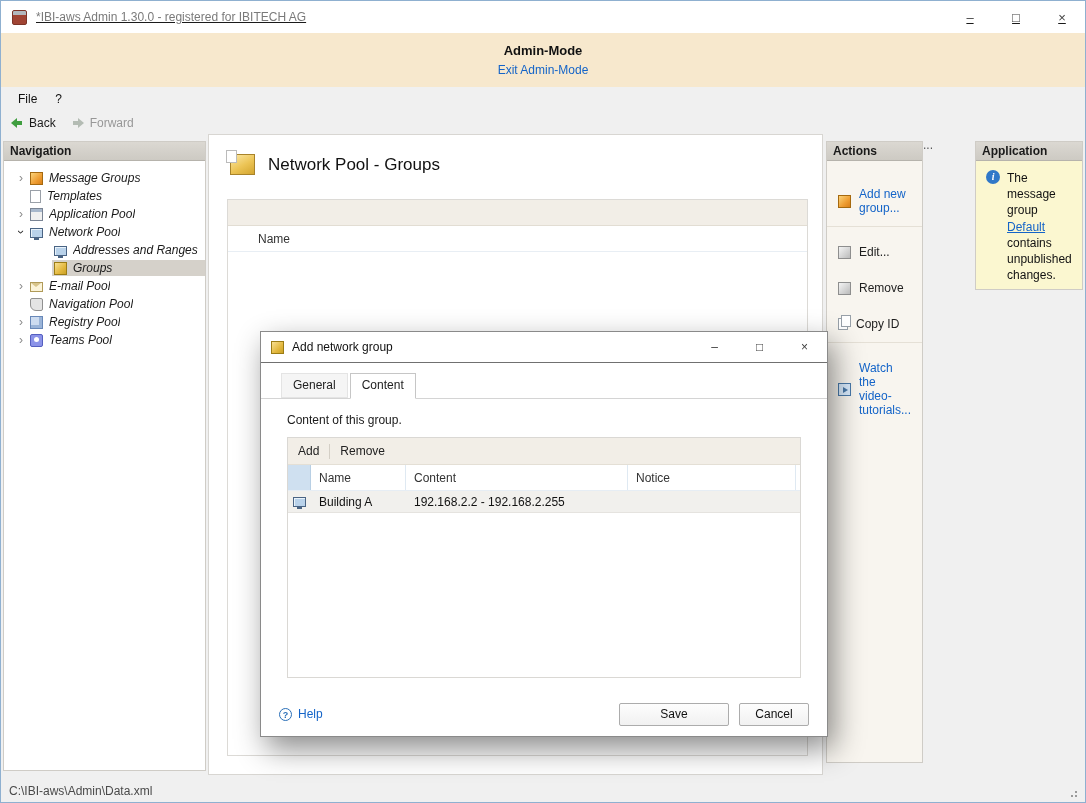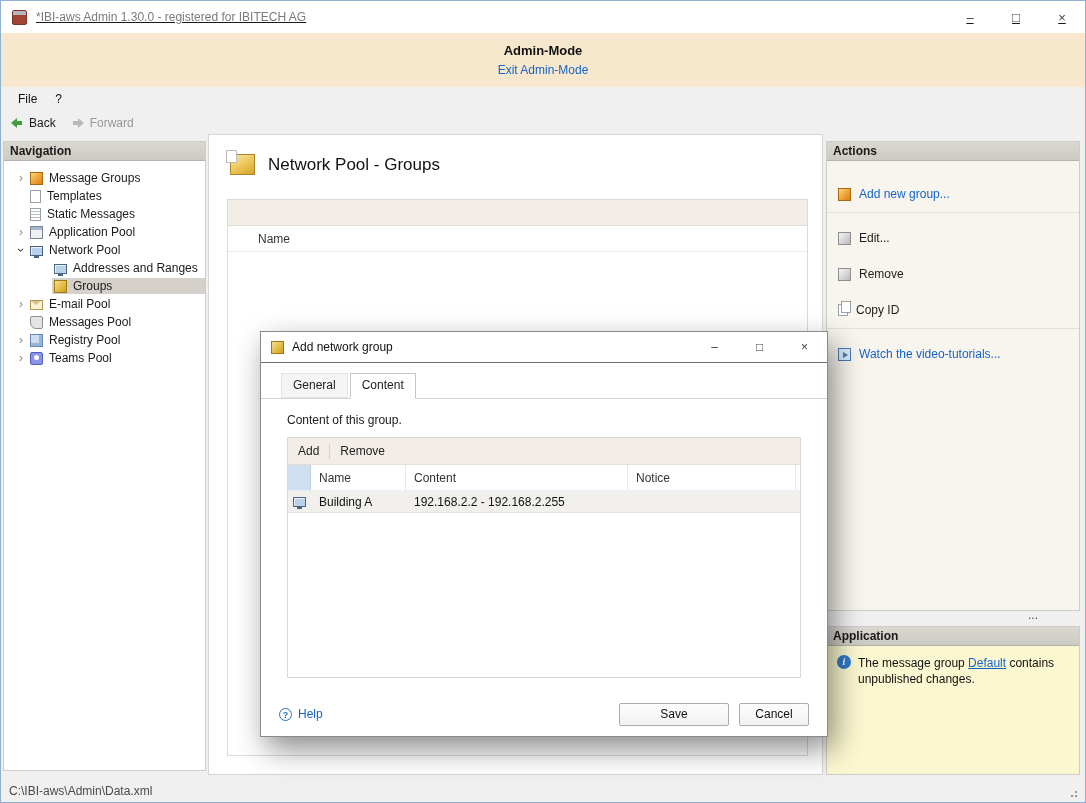--- a/index.html
+++ b/index.html
@@ -40,21 +40,21 @@
   
   .nav-panel{position:absolute;left:2px;top:7px;width:203px;bottom:8px;background:#fff;border:1px solid #cfccc6;display:flex;flex-direction:column;}
   .tree{padding-top:8px;flex:1;overflow:hidden;}
   .tree-item{display:flex;align-items:center;height:18px;font-size:12px;padding-left:10px;}
   .tree-item.child{padding-left:34px;}
   .chev{width:14px;text-align:center;font-size:12px;line-height:10px;color:#8a8a8a;flex:0 0 auto;}
   .chev[data-chev="right"]::before{content:"›";}
   .chev[data-chev="down"]::before{content:"›";display:inline-block;transform:rotate(90deg);color:#2a2a2a;}
   .row-main{display:flex;align-items:center;gap:6px;padding:1px 5px 1px 2px;flex:1;min-width:0;}
   .tree-item.sel .row-main{background:#d5d1ca;}
-  .tree-label{white-space:nowrap;overflow:hidden;}
+  .tree-label{white-space:nowrap;overflow:hidden;font-style:italic;}
 
   
   .ticon{width:13px;height:13px;display:inline-block;position:relative;flex:0 0 auto;}
   [data-icon="cube-orange"]{background:linear-gradient(135deg,#fbd37a,#ee9d32 60%,#d97f18);border:1px solid #a5690f;}
   [data-icon="cube-gold"]{background:linear-gradient(135deg,#f8e092,#e3b83e 60%,#caa126);border:1px solid #9c7c14;}
   [data-icon="cube-gray"]{background:linear-gradient(135deg,#f4f4f4,#d2d2d2 60%,#bababa);border:1px solid #8e8e8e;}
   [data-icon="doc"]{background:#fff;border:1px solid #9aa0a8;width:11px;}
   [data-icon="doc-lines"]{background:repeating-linear-gradient(#fff 0 2px,#b9c2cc 2px 3px);border:1px solid #9aa0a8;width:11px;}
   [data-icon="window"]{background:#f0f0f0;border:1px solid #7a8494;box-shadow:inset 0 3px 0 #a8b8cc;}
   [data-icon="monitor"]{background:#b9d2ea;border:1px solid #4a6484;box-shadow:inset 1px 1px 0 #e8f2fa;height:10px;margin-top:1px;}
@@ -81,21 +81,21 @@
   .content-title{display:flex;align-items:center;gap:13px;padding:19px 0 0 21px;}
   .big-icon{width:25px;height:21px;flex:0 0 auto;position:relative;
     background:linear-gradient(150deg,#fce9a8,#ecc455 55%,#d3a52f);border:1px solid #a8832a;}
   .big-icon::before{content:"";position:absolute;left:-5px;top:-5px;width:9px;height:11px;background:#fff;border:1px solid #bbb;}
   .page-title{font-size:17px;color:#111;}
   .inner-list{position:absolute;left:18px;right:14px;top:64px;bottom:18px;border:1px solid #dcdad6;background:#fff;}
   .inner-toolbar{height:26px;background:#f2eee7;border-bottom:1px solid #e2ddd3;}
   .inner-header{height:26px;display:flex;align-items:center;border-bottom:1px solid #e8eef4;padding-left:30px;font-size:12px;color:#333;}
 
   
-  .right-col{position:absolute;right:5px;width:254px;top:7px;bottom:4px;display:flex;flex-direction:column;}
+  .right-col{position:absolute;right:5px;width:254px;top:7px;bottom:16px;display:flex;flex-direction:row;}
   .actions-panel{flex:1;background:#f8f5ef;border:1px solid #cfccc6;display:flex;flex-direction:column;min-height:0;}
   .actions-list{padding-top:8px;}
   .action-item{display:flex;align-items:center;gap:8px;padding:4px 11px;font-size:12px;color:#1e1e1e;margin-top:14px;}
   .action-item.link .action-label{color:#1464c8;}
   .action-item.sep{border-bottom:1px solid #e5e0d6;padding-bottom:11px;margin-bottom:6px;}
   .grip-row{height:15px;display:flex;align-items:flex-start;justify-content:flex-end;padding-right:42px;color:#555;font-size:12px;line-height:9px;}
   .info-panel{height:149px;background:#fbf7d0;border:1px solid #cfccc6;display:flex;flex-direction:column;}
   .info-body{display:flex;gap:7px;padding:9px 10px;font-size:12px;color:#111;line-height:1.35;}
   .info-link{color:#1464c8;text-decoration:underline;}
 
@@ -189,27 +189,20 @@
           </div>
 
           <div class="tree-item">
             <span class="chev" data-chev=""></span>
             <span class="row-main">
               <span class="ticon" data-icon="doc"></span>
               <span class="tree-label">Templates</span>
             </span>
           </div>
 
-          <div class="tree-item">
-            <span class="chev" data-chev=""></span>
-            <span class="row-main">
-              <span class="ticon" data-icon="doc-lines"></span>
-              <span class="tree-label">Static Messages</span>
-            </span>
-          </div>
 
           <div class="tree-item">
             <span class="chev" data-chev="right"></span>
             <span class="row-main">
               <span class="ticon" data-icon="window"></span>
               <span class="tree-label">Application Pool</span>
             </span>
           </div>
 
           <div class="tree-item">
@@ -241,21 +234,21 @@
             <span class="row-main">
               <span class="ticon" data-icon="envelope"></span>
               <span class="tree-label">E-mail Pool</span>
             </span>
           </div>
 
           <div class="tree-item">
             <span class="chev" data-chev=""></span>
             <span class="row-main">
               <span class="ticon" data-icon="tag"></span>
-              <span class="tree-label">Messages Pool</span>
+              <span class="tree-label">Navigation Pool</span>
             </span>
           </div>
 
           <div class="tree-item">
             <span class="chev" data-chev="right"></span>
             <span class="row-main">
               <span class="ticon" data-icon="registry"></span>
               <span class="tree-label">Registry Pool</span>
             </span>
           </div>

